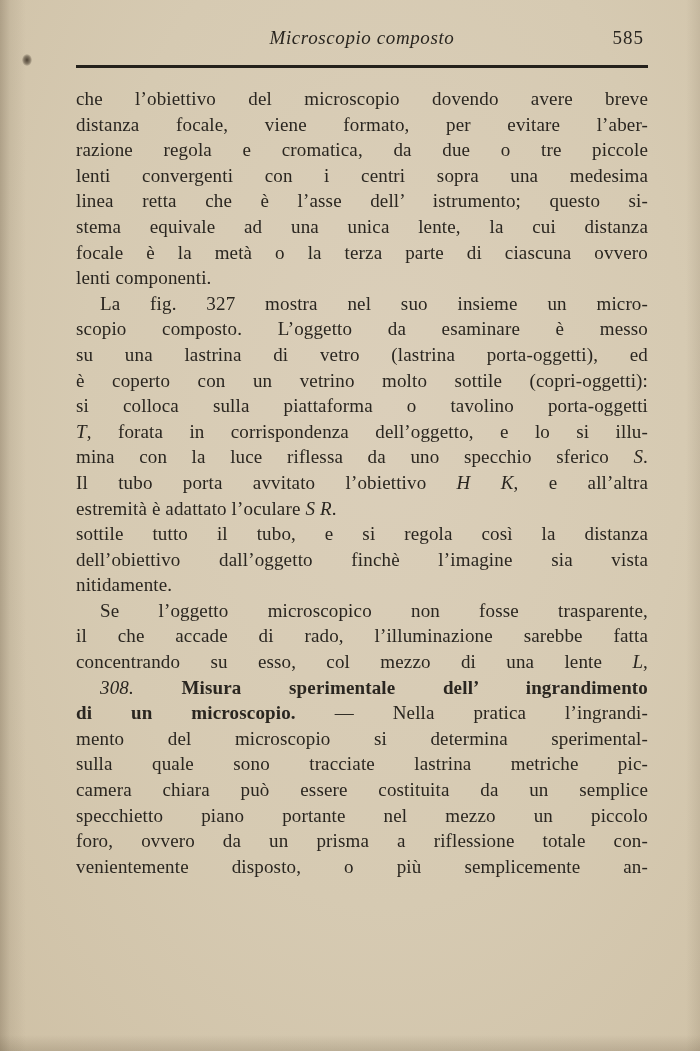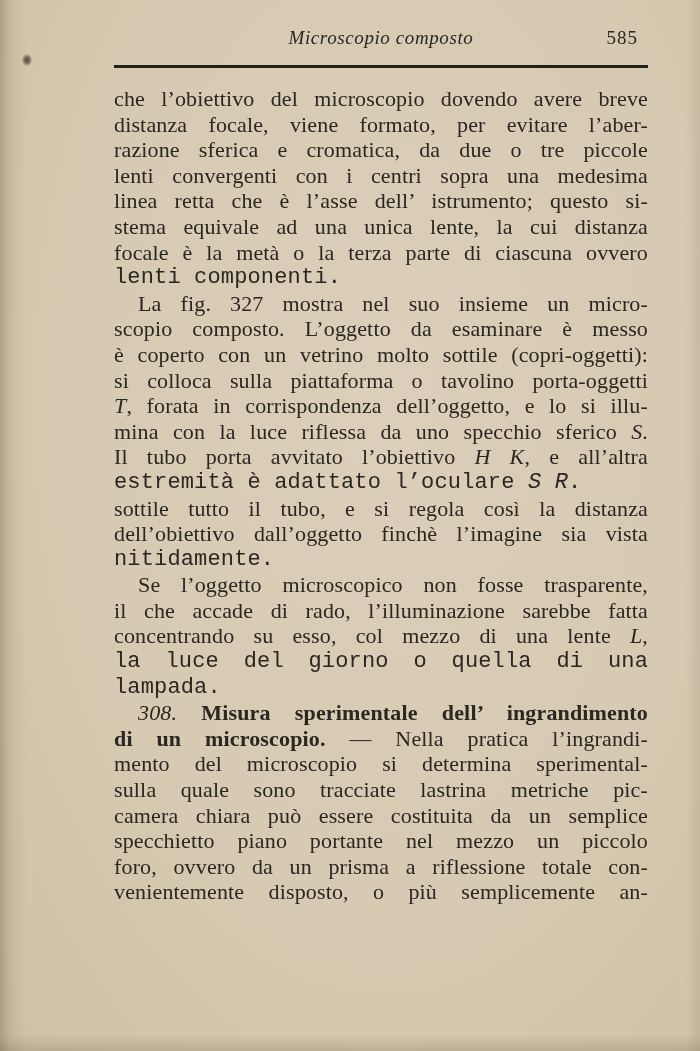--- a/index.html
+++ b/index.html
@@ -16,60 +16,59 @@
       linear-gradient(0deg, rgba(92,76,54,0.20) 0px, rgba(92,76,54,0) 16px),
       linear-gradient(270deg, rgba(92,76,54,0.12) 0px, rgba(92,76,54,0) 14px),
       radial-gradient(ellipse at 55% 38%, #dbcfba 0%, #d6cab2 55%, #cfc1a6 100%);
     color: #2a2620;
   }
   .page {
     position: relative;
     width: 700px;
     height: 940px;
     box-sizing: border-box;
-    padding: 26px 52px 0 114px;
+    padding: 26px 52px 0 76px;
   }
   .header {
     position: relative;
     height: 26px;
   }
   .header-title {
     text-align: center;
     font-style: italic;
     font-size: 19px;
     line-height: 24px;
     letter-spacing: 0.6px;
   }
   .page-number {
     position: absolute;
-    right: 10px;
+    right: 4px;
     top: 0;
     font-size: 19px;
     line-height: 24px;
     letter-spacing: 1px;
   }
   .rule {
     border: none;
     border-top: 3px solid #24211b;
     margin: 13px 0 0 0;
   }
   .text-block {
     margin-top: 18px;
   }
   .line {
-    font-size: 22px;
+    font-size: 19px;
     line-height: 25.6px;
     text-align: justify;
     text-align-last: justify;
     -moz-text-align-last: justify;
     letter-spacing: 0.15px;
   }
   .line.nojust {
     text-align-last: left;
-    font-family: Liberation Mono, monospace;
     -moz-text-align-last: left;
   }
   .line.indent {
     text-indent: 24px;
   }
   .it { font-style: italic; }
   .bd { font-weight: bold; }
   .blemish {
     position: absolute;
     left: 22px;
@@ -89,41 +88,41 @@
   <div class="header">
     <div class="header-title">Microscopio composto</div>
     <div class="page-number">585</div>
   </div>
 
   <hr class="rule">
 
   <div class="text-block">
       <div class="line"><span>che l’obiettivo del microscopio dovendo avere breve</span></div>
       <div class="line"><span>distanza focale, viene formato, per evitare l’aber-</span></div>
-      <div class="line"><span>razione sferica e cromatica, da due o tre piccole</span></div>
+      <div class="line"><span>razione regola e cromatica, da due o tre piccole</span></div>
       <div class="line"><span>lenti convergenti con i centri sopra una medesima</span></div>
       <div class="line"><span>linea retta che è l’asse dell’ istrumento; questo si-</span></div>
       <div class="line"><span>stema equivale ad una unica lente, la cui distanza</span></div>
       <div class="line"><span>focale è la metà o la terza parte di ciascuna ovvero</span></div>
       <div class="line nojust"><span>lenti componenti.</span></div>
       <div class="line indent"><span>La fig. 327 mostra nel suo insieme un micro-</span></div>
       <div class="line"><span>scopio composto. L’oggetto da esaminare è messo</span></div>
+      <div class="line"><span>su una lastrina di vetro (lastrina porta-oggetti), ed</span></div>
       <div class="line"><span>è coperto con un vetrino molto sottile (copri-oggetti):</span></div>
       <div class="line"><span>si colloca sulla piattaforma o tavolino porta-oggetti</span></div>
       <div class="line"><span class="it">T</span><span>, forata in corrispondenza dell’oggetto, e lo si illu-</span></div>
       <div class="line"><span>mina con la luce riflessa da uno specchio sferico </span><span class="it">S</span><span>.</span></div>
       <div class="line"><span>Il tubo porta avvitato l’obiettivo </span><span class="it">H K</span><span>, e all’altra</span></div>
       <div class="line nojust"><span>estremità è adattato l’oculare </span><span class="it">S R</span><span>.</span></div>
       <div class="line"><span>sottile tutto il tubo, e si regola così la distanza</span></div>
       <div class="line"><span>dell’obiettivo dall’oggetto finchè l’imagine sia vista</span></div>
       <div class="line nojust"><span>nitidamente.</span></div>
       <div class="line indent"><span>Se l’oggetto microscopico non fosse trasparente,</span></div>
       <div class="line"><span>il che accade di rado, l’illuminazione sarebbe fatta</span></div>
       <div class="line"><span>concentrando su esso, col mezzo di una lente </span><span class="it">L</span><span>,</span></div>
-      <div class="line nojust"><span>la luce del giorno o quella di una lampada.</span></div>
       <div class="line indent"><span class="it">308.</span><span> </span><span class="bd">Misura sperimentale dell’ ingrandimento</span></div>
       <div class="line"><span class="bd">di un microscopio.</span><span> — Nella pratica l’ingrandi-</span></div>
       <div class="line"><span>mento del microscopio si determina sperimental-</span></div>
       <div class="line"><span>sulla quale sono tracciate lastrina metriche pic-</span></div>
       <div class="line"><span>camera chiara può essere costituita da un semplice</span></div>
       <div class="line"><span>specchietto piano portante nel mezzo un piccolo</span></div>
       <div class="line"><span>foro, ovvero da un prisma a riflessione totale con-</span></div>
       <div class="line"><span>venientemente disposto, o più semplicemente an-</span></div>
     </div>
 </div>

